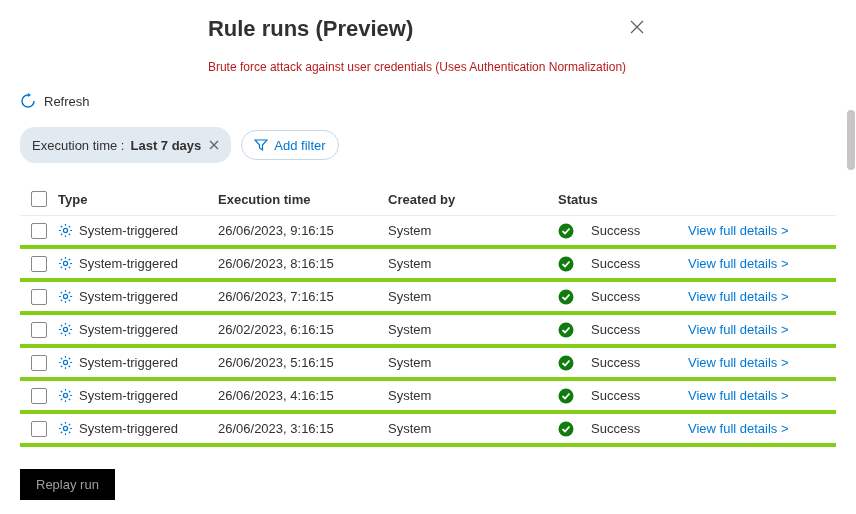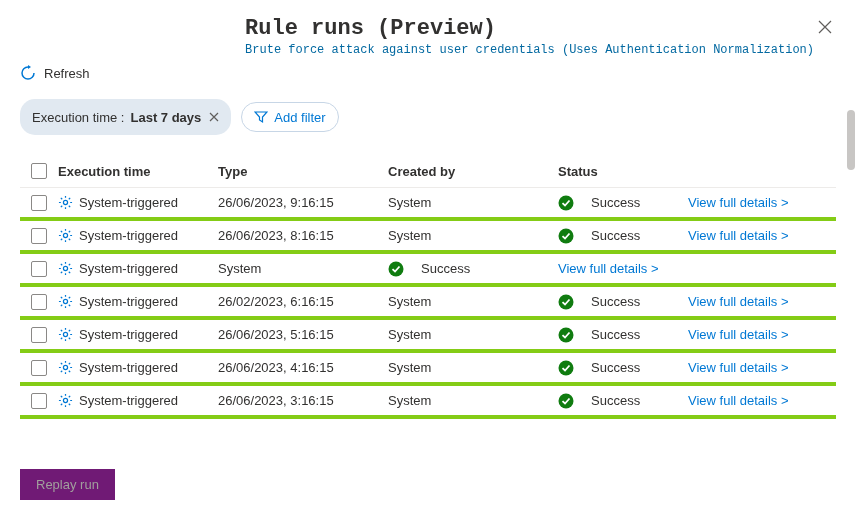--- a/index.html
+++ b/index.html
@@ -1,22 +1,22 @@
 <!DOCTYPE html>
 <html><head>
 <meta charset="utf-8">
 <style>
 * { box-sizing: border-box; margin: 0; padding: 0; }
 body { font-family: "Segoe UI", -apple-system, sans-serif; font-size: 13px; color: #323130; background: #fff; width: 856px; height: 514px; overflow: hidden; position: relative; }
 .panel { padding: 16px 20px 0 20px; height: 100%; display: flex; flex-direction: column; }
-.header-row { display: flex; justify-content: flex-end; align-items: flex-start; font-family: Liberation Mono, monospace; }
+.header-row { display: flex; justify-content: center; align-items: flex-start; }
 .title { font-size: 22px; font-weight: 600; color: #323130; }
-.subtitle { font-size: 12px; color: #0369a1; margin-top: 2px; }
+.subtitle { font-size: 12px; color: #b91c1c; margin-top: 18px; }
 .close-btn { font-size: 16px; color: #605e5c; cursor: pointer; padding: 4px; }
-.refresh-row { margin-top: 8px; display: flex; align-items: center; gap: 8px; }
+.refresh-row { margin-top: 19px; display: flex; align-items: center; gap: 8px; }
 .refresh-icon { width: 16px; height: 16px; }
 .refresh-text { font-size: 13px; color: #323130; }
 .filter-row { margin-top: 18px; display: flex; align-items: center; gap: 10px; }
 .search-box { display: flex; align-items: center; border: 1px solid #8a8886; height: 30px; width: 294px; padding: 0 8px; gap: 6px; }
 .search-box input { border: none; outline: none; flex: 1; font-size: 13px; color: #605e5c; }
 .pill { display: inline-flex; align-items: center; height: 36px; padding: 0 12px; border-radius: 15px; background: #e1e9f1; font-size: 13px; color: #323130; gap: 6px; }
 .pill .bold { font-weight: 600; }
 .pill .x { color: #605e5c; cursor: pointer; margin-left: 2px; }
 .add-filter { display: inline-flex; align-items: center; height: 30px; padding: 0 12px; border-radius: 15px; border: 1px solid #c7d6e6; font-size: 13px; color: #0078d4; gap: 6px; cursor: pointer; }
 .table-wrap { margin-top: 20px; flex: 1; overflow: hidden; }
@@ -24,21 +24,21 @@
 .thead { font-weight: 600; font-size: 13px; color: #323130; border-bottom: 1px solid #edebe9; }
 .trow { font-size: 13px; }
 .chk { display: flex; justify-content: center; }
 .chk-box { width: 16px; height: 16px; border: 1px solid #8a8886; border-radius: 2px; }
 .type-cell { display: flex; align-items: center; gap: 6px; }
 .gear-icon { width: 15px; height: 15px; }
 .status-cell { display: flex; align-items: center; gap: 17px; }
 .success-icon { width: 16px; height: 16px; }
 .link { color: #0078d4; cursor: pointer; text-align: right; }
 .footer { padding: 10px 0 14px 0; }
-.replay-btn { background: #701a75; color: #a19f9d; border: none; padding: 8px 16px; font-size: 13px; cursor: not-allowed; }
+.replay-btn { background: #000000; color: #a19f9d; border: none; padding: 8px 16px; font-size: 13px; cursor: not-allowed; }
 .scrollbar { position: absolute; right: 1px; top: 110px; width: 10px; height: 310px; background: transparent; }
 .scroll-thumb { position: absolute; right: 0; top: 0; width: 8px; height: 60px; background: #c8c6c4; border-radius: 4px; }
 </style>
 </head>
 <body>
 
 <div class="panel">
   <div class="header-row">
     <div>
       <div class="title">Rule runs (Preview)</div>
@@ -75,22 +75,22 @@
         </svg>
       <span>Add filter</span>
     </div>
   </div>
 
   <div class="table-wrap">
     <div class="thead">
       <div class="chk">
           <div class="chk-box"></div>
         </div>
+      <div>Type</div>
       <div>Execution time</div>
-      <div>Type</div>
       <div>Created by</div>
       <div>Status</div>
       <div></div>
     </div>
     <div id="rows">
         <div class="trow">
           <div class="chk">
             <div class="chk-box"></div>
           </div>
           <div class="type-cell">
@@ -137,20 +137,21 @@
           <div class="chk">
             <div class="chk-box"></div>
           </div>
           <div class="type-cell">
             <svg class="gear-icon" viewBox="0 0 16 16">
               <circle cx="8" cy="8" r="2.2" fill="none" stroke="#0078d4" stroke-width="1.3"></circle>
               <path d="M8 1 L8 3 M8 13 L8 15 M1 8 L3 8 M13 8 L15 8 M3 3 L4.5 4.5 M11.5 11.5 L13 13 M13 3 L11.5 4.5 M4.5 11.5 L3 13" stroke="#0078d4" stroke-width="1.3"></path>
             </svg>
             <span>System-triggered</span>
           </div>
+          <div>26/06/2023, 7:16:15</div>
           <div>System</div>
           <div class="status-cell">
             <svg class="success-icon" viewBox="0 0 16 16">
               <circle cx="8" cy="8" r="7.5" fill="#107c10"></circle>
               <path d="M4.5 8.2 L7 10.5 L11.5 5.5" stroke="#fff" stroke-width="1.8" fill="none"></path>
             </svg>
             <span>Success</span>
           </div>
           <div><span class="link">View full details  &gt;</span></div>
         </div>

